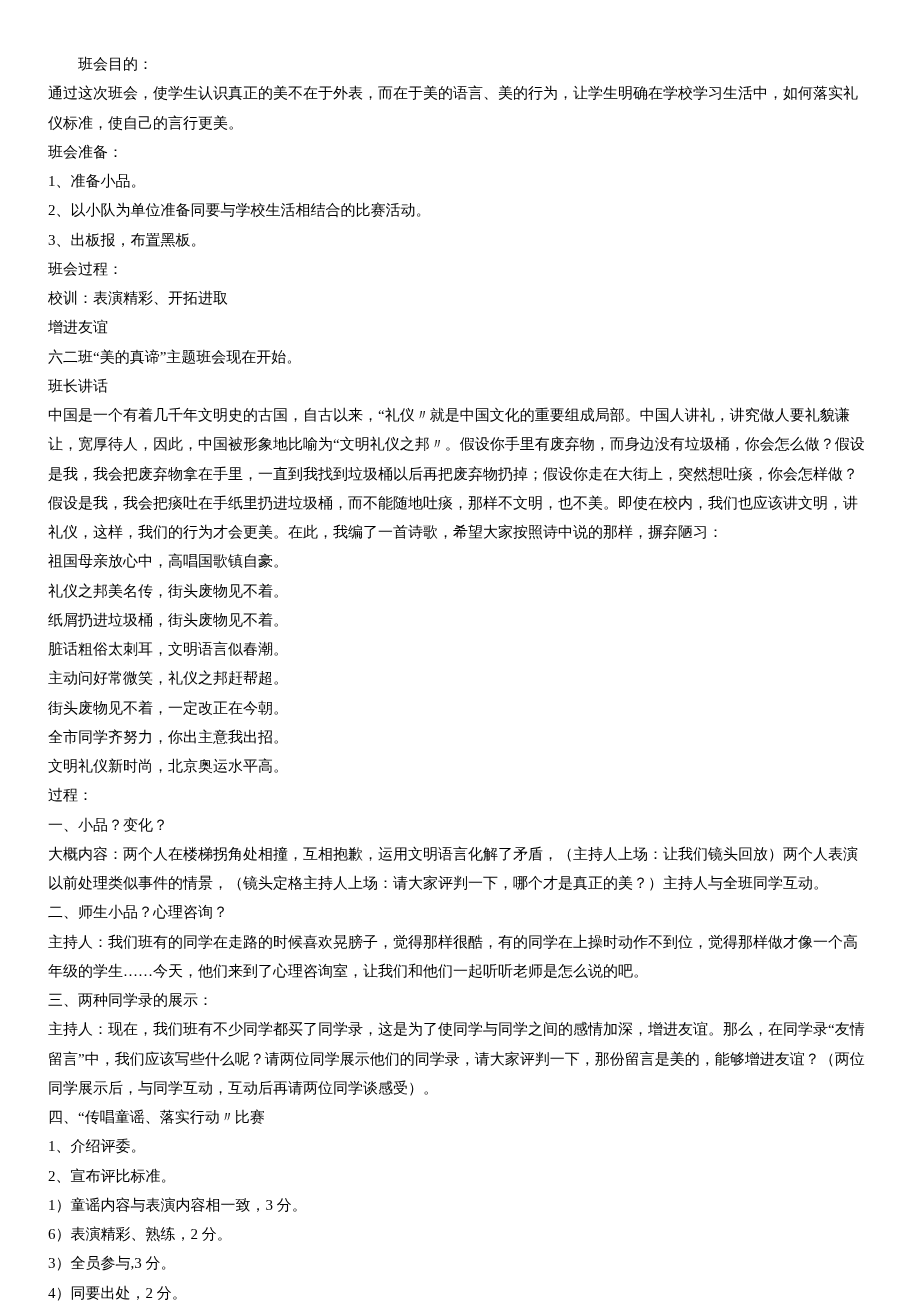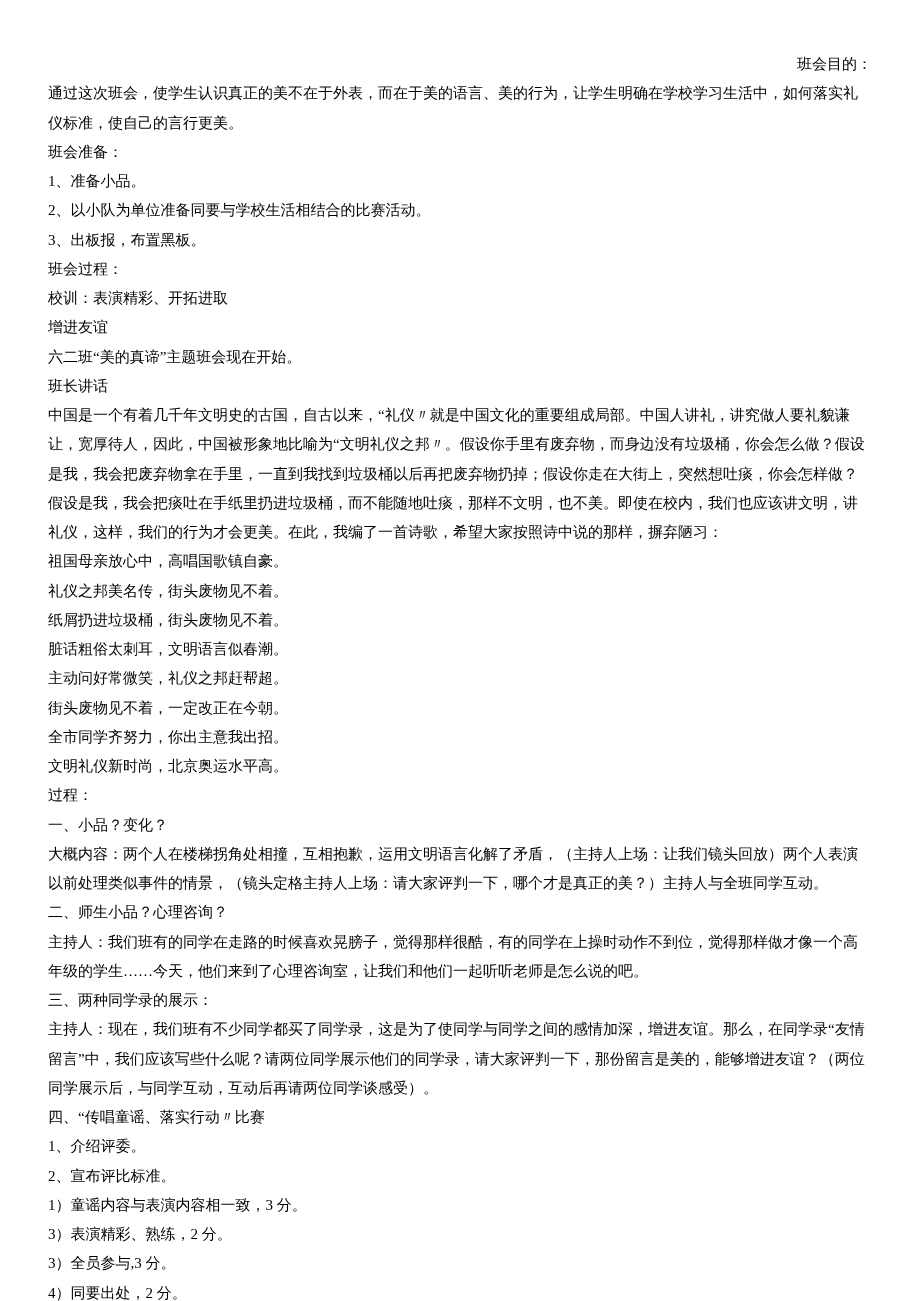--- a/index.html
+++ b/index.html
@@ -8,21 +8,20 @@
       line-height: 1.95;
       color: #000;
       background: #fff;
       width: 920px;
       margin: 0;
       padding: 50px 48px 40px 48px;
       box-sizing: border-box;
     }
     .indent {
       text-indent: 2em;
-      text-align: right;
     }
     p {
       margin: 0;
       padding: 0;
     }
     .num-line {
       font-family: Liberation Serif, serif;
     }
   </style>
 </head>
@@ -52,15 +51,15 @@
 <p>一、小品？变化？</p>
 <p>大概内容：两个人在楼梯拐角处相撞，互相抱歉，运用文明语言化解了矛盾，（主持人上场：让我们镜头回放）两个人表演以前处理类似事件的情景，（镜头定格主持人上场：请大家评判一下，哪个才是真正的美？）主持人与全班同学互动。</p>
 <p>二、师生小品？心理咨询？</p>
 <p>主持人：我们班有的同学在走路的时候喜欢晃膀子，觉得那样很酷，有的同学在上操时动作不到位，觉得那样做才像一个高年级的学生……今天，他们来到了心理咨询室，让我们和他们一起听听老师是怎么说的吧。</p>
 <p>三、两种同学录的展示：</p>
 <p>主持人：现在，我们班有不少同学都买了同学录，这是为了使同学与同学之间的感情加深，增进友谊。那么，在同学录“友情留言”中，我们应该写些什么呢？请两位同学展示他们的同学录，请大家评判一下，那份留言是美的，能够增进友谊？（两位同学展示后，与同学互动，互动后再请两位同学谈感受）。</p>
 <p>四、“传唱童谣、落实行动〃比赛</p>
 <p class="num-line">1、介绍评委。</p>
 <p class="num-line">2、宣布评比标准。</p>
 <p class="num-line">1）童谣内容与表演内容相一致，3 分。</p>
-<p class="num-line">3）表演精彩、熟练，2 分。</p>
+<p class="num-line">6）表演精彩、熟练，2 分。</p>
 <p class="num-line">3）全员参与,3 分。</p>
 <p class="num-line">4）同要出处，2 分。</p>
 
 </body></html>

